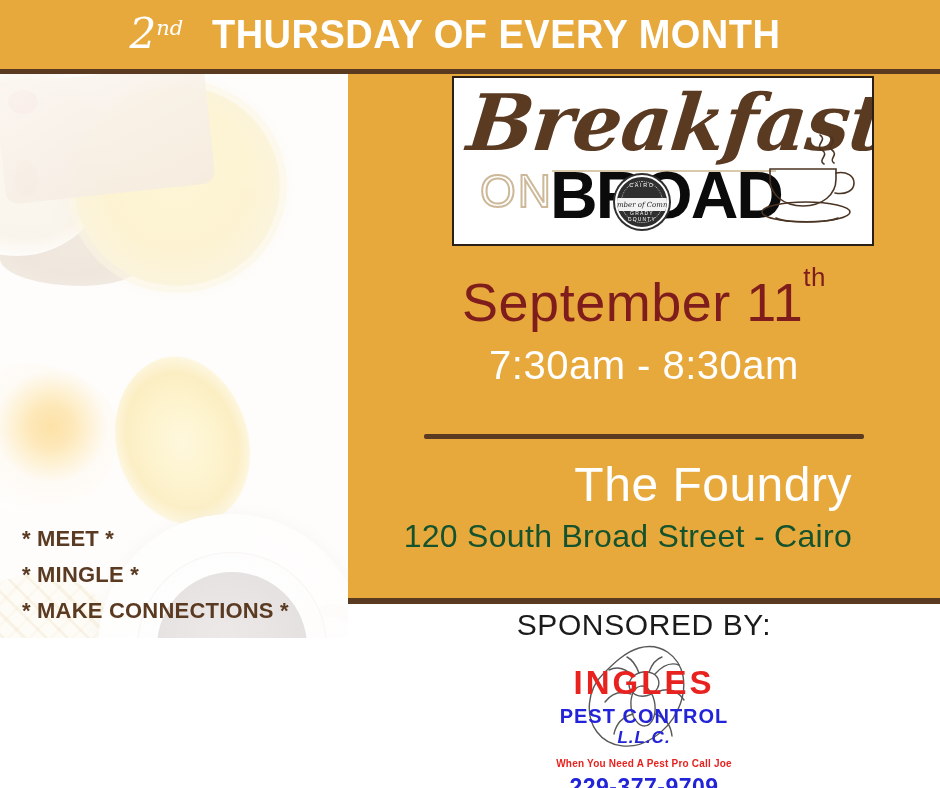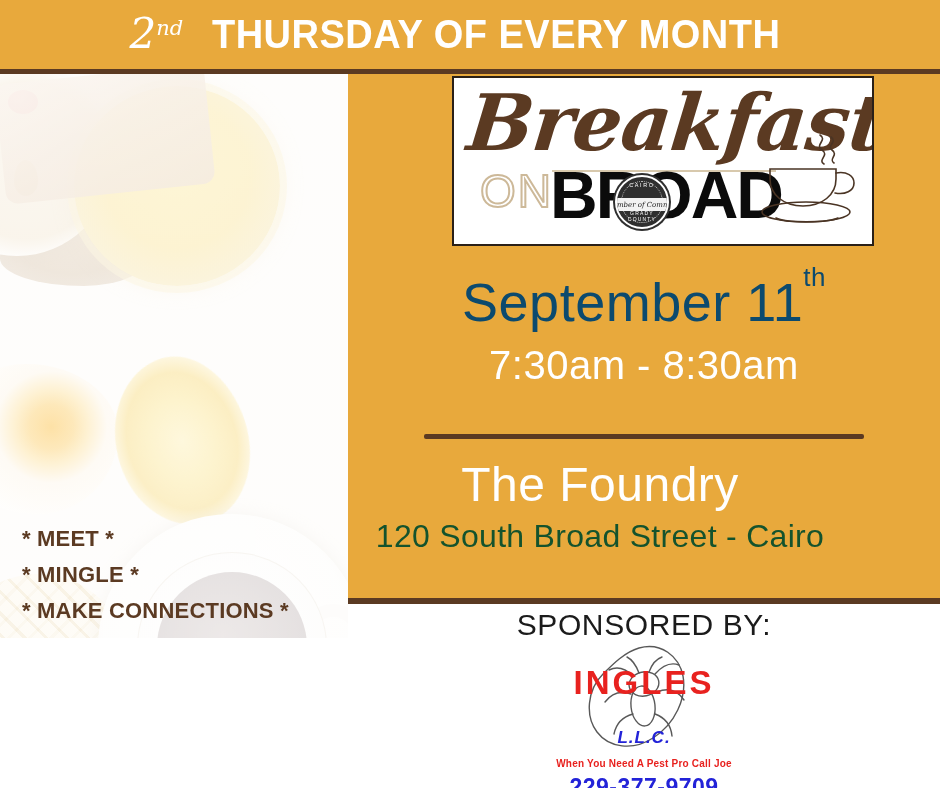--- a/index.html
+++ b/index.html
@@ -255,21 +255,21 @@
   #lg-cup {
     position:absolute; right:12px; top:54px; width:106px; height:96px;
   }
 
   
   #date-block {
     position:absolute; left:0; top:200px; width:592px;
     text-align:center;
   }
   .date-line {
-    color:#0c4a6e;
+    color:#7f1d1d;
     font-family:"Liberation Sans", sans-serif;
     font-weight:300;
     font-size:54px;
     line-height:1.05;
     letter-spacing:.5px;
   }
   .date-sup {
     font-size:26px;
     vertical-align:super;
     position:relative; top:-16px;
@@ -285,21 +285,21 @@
   }
 
   #divider {
     position:absolute; left:76px; top:360px; width:440px; height:5px;
     background:#5b3a22;
     border-radius:2px;
   }
 
   
   #venue-block {
-    position:absolute; left:0; top:385px; width:504px; text-align:center;
+    position:absolute; left:0; top:385px; width:504px; text-align:right;
   }
   .venue-name {
     color:#ffffff;
     font-family:"Liberation Sans", sans-serif;
     font-weight:300;
     font-size:48px;
     line-height:1.1;
     letter-spacing:.5px;
   }
   .venue-addr {
@@ -485,19 +485,20 @@
           <path d="M86 34 c8 -9 16 -12 24 -9"></path>
           <path d="M62 54 c-12 -4 -20 0 -26 8"></path>
           <path d="M88 52 c12 -5 21 -1 27 8"></path>
           <path d="M64 74 c-11 3 -17 10 -19 20"></path>
           <path d="M86 74 c11 4 16 12 17 22"></path>
           <path d="M70 33 c-3 -8 -6 -13 -12 -16"></path>
           <path d="M80 32 c3 -8 7 -13 13 -15"></path>
         </g>
       </svg>
       <div class="ingles-name">INGLES</div>
+      <div class="ingles-sub">PEST CONTROL</div>
       <div class="ingles-llc">L.L.C.</div>
       <div class="ingles-tag">When You Need A Pest Pro Call Joe</div>
       <div class="ingles-phone">229-377-9709</div>
     </div>
   </div>
 
 </div>
 
 </body></html>

